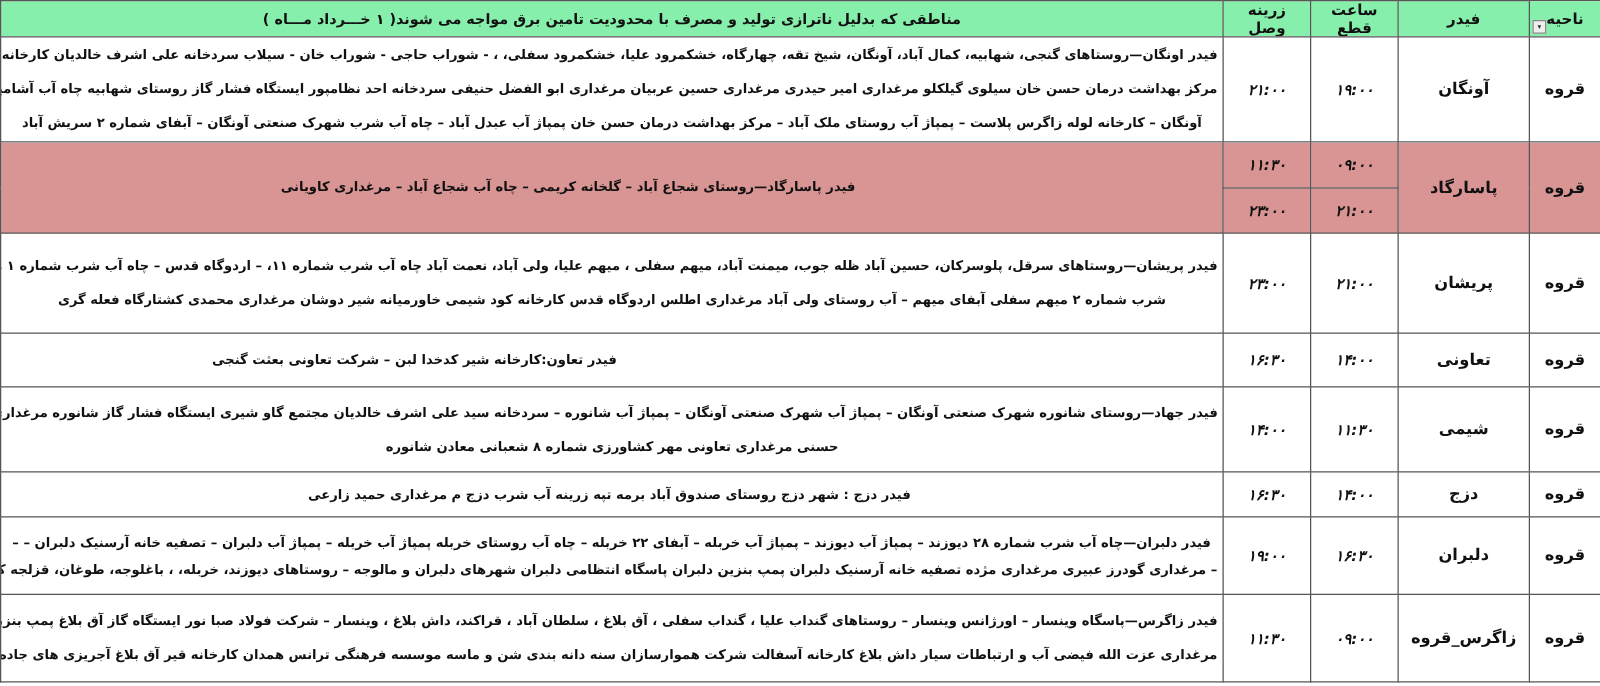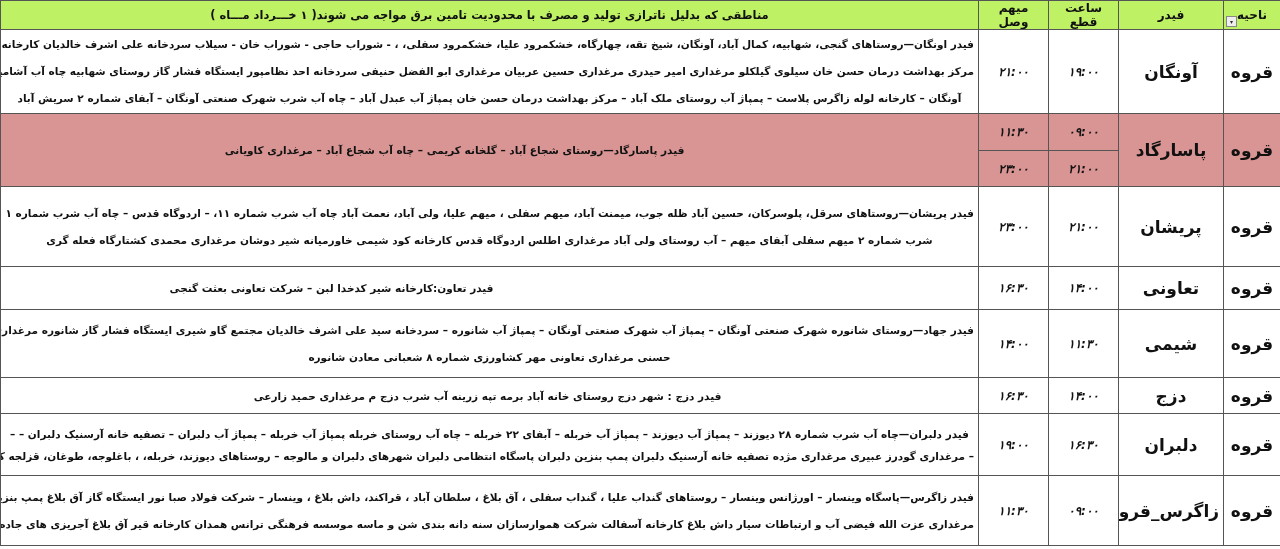--- a/index.html
+++ b/index.html
@@ -12,29 +12,29 @@
     font-weight: bold;
     color:#111;
   }
   table.sched td, table.sched th {
     border: 1.5px solid #555;
     text-align: center;
     vertical-align: middle;
     padding: 0 4px;
     overflow: hidden;
   }
-  th { background:#bef264; font-size:12px; height:26px; }
+  th { background:#86efac; font-size:12px; height:26px; }
   th.title { text-align:right; padding-right:8px; font-size:11.5px; }
   .filter-btn {
     position:absolute; left:2px; bottom:2px;
     width:9px; height:9px; border:1px solid #888; background:#eee;
     font-size:6px; line-height:9px; color:#333;
   }
   th.nahiye { position:relative; }
-  td { font-size:17px; }
+  td { font-size:13px; }
   td.desc { text-align:right; padding-right:8px; font-size:10.5px; line-height:27px; }
   td.desc .ln { display:block; white-space:nowrap; }
   tr.pink td { background:#d99594; }
   td.time { font-size:12px; letter-spacing:0.5px;font-style:italic; }
   td.wide-desc { text-align:right; padding-right:8px; font-size:10.5px; }
 </style>
 </head>
 <body>
 
 <table class="sched">
@@ -46,21 +46,21 @@
     <col style="width:978px">
   </colgroup>
   <thead>
     <tr>
       <th class="nahiye">
         <span>ناحیه</span>
         <span class="filter-btn">▾</span>
       </th>
       <th>فیدر</th>
       <th>ساعت قطع</th>
-      <th>میهم وصل</th>
+      <th>زرینه وصل</th>
       <th class="title">مناطقی که بدلیل ناترازی تولید و مصرف با محدودیت تامین برق مواجه می شوند( ۱ خـــرداد  مـــاه )</th>
     </tr>
   </thead>
   <tbody>
 
     <tr style="height:84px">
       <td>قروه</td>
       <td>آونگان</td>
       <td class="time">۱۹:۰۰</td>
       <td class="time">۲۱:۰۰</td>
@@ -116,21 +116,21 @@
         <span class="ln">حسنی    مرغداری تعاونی مهر کشاورزی شماره ۸ شعبانی    معادن شانوره</span>
       </td>
     </tr>
 
     <tr style="height:36px">
       <td>قروه</td>
       <td>دزج</td>
       <td class="time">۱۴:۰۰</td>
       <td class="time">۱۶:۳۰</td>
       <td class="wide-desc" style="padding-right:8px">
-        <span>فیدر دزج : شهر دزج روستای خانه آباد برمه تپه زرینه آب شرب دزج م مرغداری حمید زارعی</span>
+        <span>فیدر دزج : شهر دزج روستای صندوق آباد برمه تپه زرینه آب شرب دزج م مرغداری حمید زارعی</span>
       </td>
     </tr>
 
     <tr style="height:62px">
       <td>قروه</td>
       <td>دلبران</td>
       <td class="time">۱۶:۳۰</td>
       <td class="time">۱۹:۰۰</td>
       <td class="desc" style="line-height:22px">
         <span class="ln">فیدر دلبران—چاه آب شرب شماره ۲۸ دیوزند  –  پمپاژ آب دیوزند –  پمپاژ آب خربله  –  آبفای ۲۲ خربله – چاه آب روستای خربله  پمپاژ آب خربله   –  پمپاژ آب دلبران –  تصفیه خانه آرسنیک دلبران   –  –</span>

